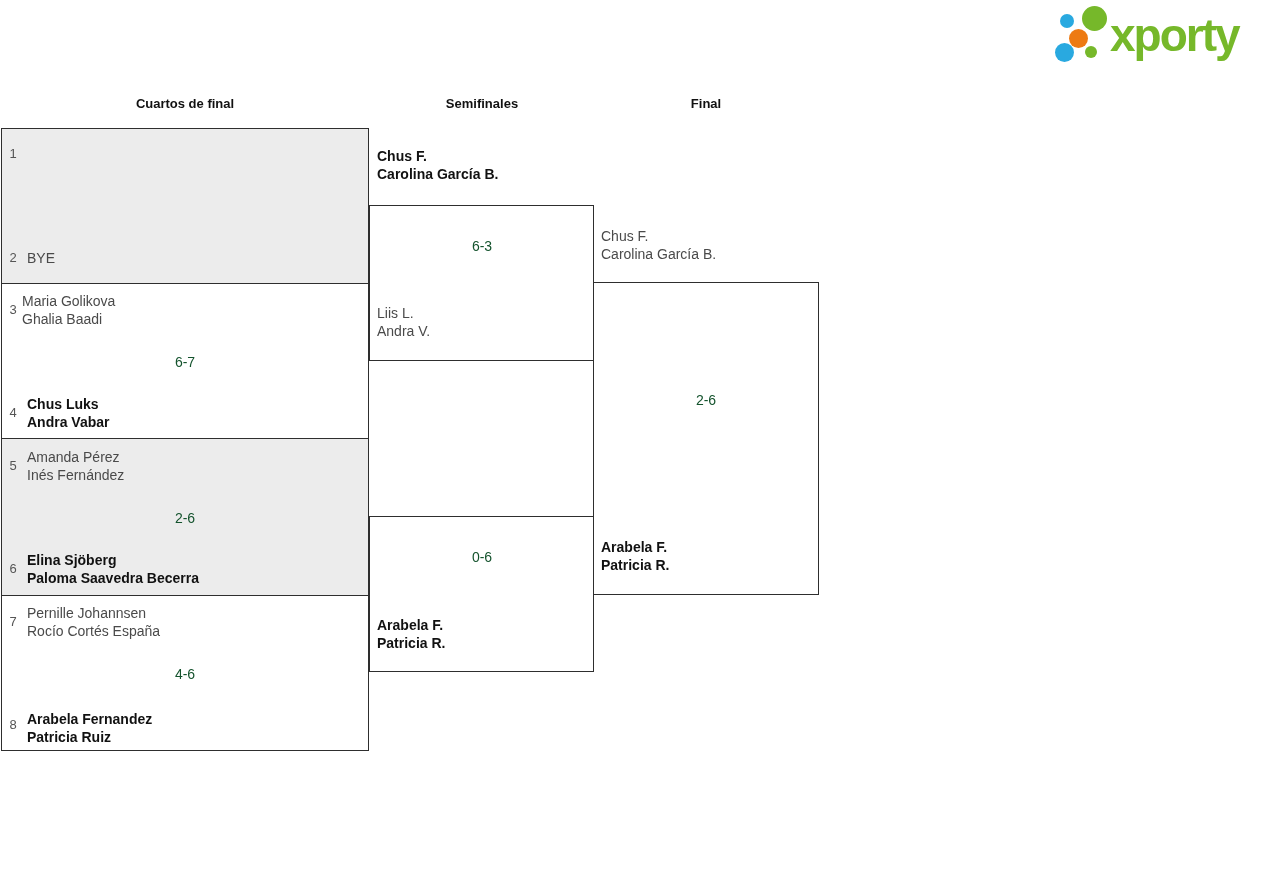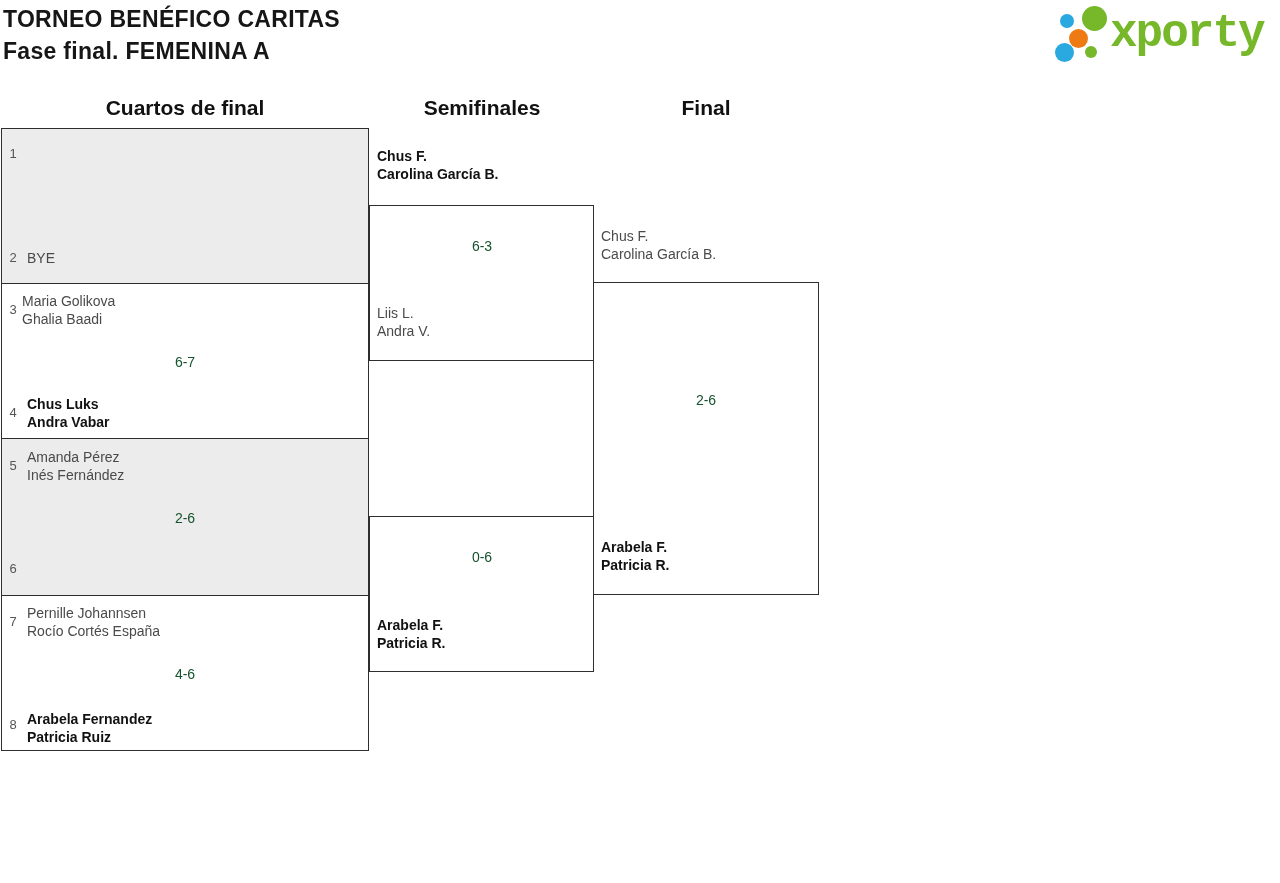--- a/index.html
+++ b/index.html
@@ -19,21 +19,21 @@
     line-height: 32px;
     font-weight: bold;
     color: #161616;
     letter-spacing: 0.3px;
   }
   .round-header {
     position: absolute;
     top: 96px;
     width: 200px;
     text-align: center;
-    font-size: 21px;
+    font-size: 13px;
     font-weight: bold;
     color: #111111;
   }
   .match-box {
     position: absolute;
     border: 1px solid #2e2e2e;
     box-sizing: border-box;
     background: transparent;
   }
   .match-box.shaded { background: #ececec; }
@@ -54,21 +54,21 @@
     color: #555555;
   }
   .score {
     position: absolute;
     width: 60px;
     text-align: center;
     font-size: 14px;
     line-height: 18px;
     color: #14532d;
   }
-  .logo { position: absolute; left: 1050px; top: 0; width: 230px; height: 72px; font-family: Liberation Mono, monospace; }
+  .logo { position: absolute; left: 1050px; top: 0; width: 230px; height: 72px; }
   .logo-dot { position: absolute; border-radius: 50%; }
   .dot-blue-small  { left: 10px; top: 14px; width: 14px; height: 14px; background: #29a9e0; }
   .dot-green-large { left: 32px; top: 6px;  width: 25px; height: 25px; background: #76b82a; }
   .dot-orange     { left: 19px; top: 29px; width: 19px; height: 19px; background: #ed7a13; }
   .dot-blue-large  { left: 5px;  top: 43px; width: 19px; height: 19px; background: #29a9e0; }
   .dot-green-small { left: 35px; top: 46px; width: 12px; height: 12px; background: #76b82a; }
   .logo-text {
     position: absolute;
     left: 60px;
     top: 8px;
@@ -76,24 +76,20 @@
     font-weight: bold;
     letter-spacing: -2px;
     color: #76b82a;
   }
 </style>
 </head>
 <body>
 
 <div class="stage">
 
-  <div class="title">
-    <div>TORNEO BENÉFICO CARITAS</div>
-    <div>Fase final. FEMENINA A</div>
-  </div>
 
   <div class="logo">
     <span class="logo-dot dot-blue-small"></span>
     <span class="logo-dot dot-green-large"></span>
     <span class="logo-dot dot-orange"></span>
     <span class="logo-dot dot-blue-large"></span>
     <span class="logo-dot dot-green-small"></span>
     <span class="logo-text">xporty</span>
   </div>
 
@@ -127,20 +123,24 @@
     <div>Ghalia Baadi</div>
   </div>
   <div class="team bold" style="left:27px; top:395px">
     <div>Chus Luks</div>
     <div>Andra Vabar</div>
   </div>
   <div class="team" style="left:27px; top:448px">
     <div>Amanda Pérez</div>
     <div>Inés Fernández</div>
   </div>
+  <div class="team bold" style="left:27px; top:551px">
+    <div>Elina Sjöberg</div>
+    <div>Paloma Saavedra Becerra</div>
+  </div>
   <div class="team" style="left:27px; top:604px">
     <div>Pernille Johannsen</div>
     <div>Rocío Cortés España</div>
   </div>
   <div class="team bold" style="left:27px; top:710px">
     <div>Arabela Fernandez</div>
     <div>Patricia Ruiz</div>
   </div>
 
   <div class="score" style="left:155px; top:353px">6-7</div>

